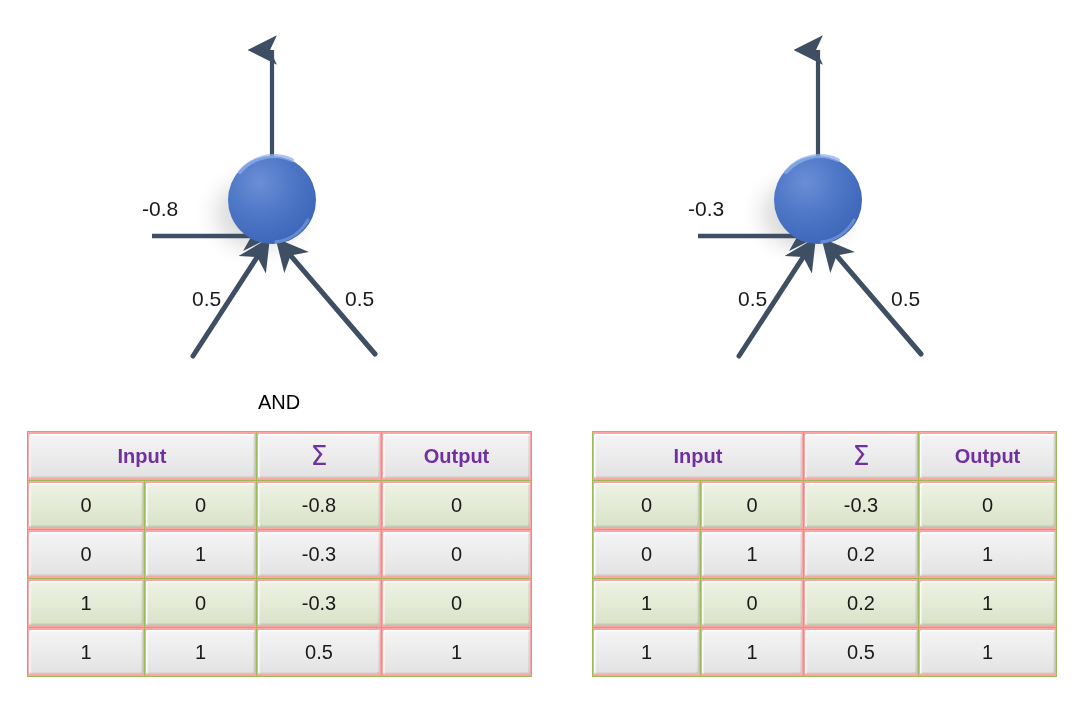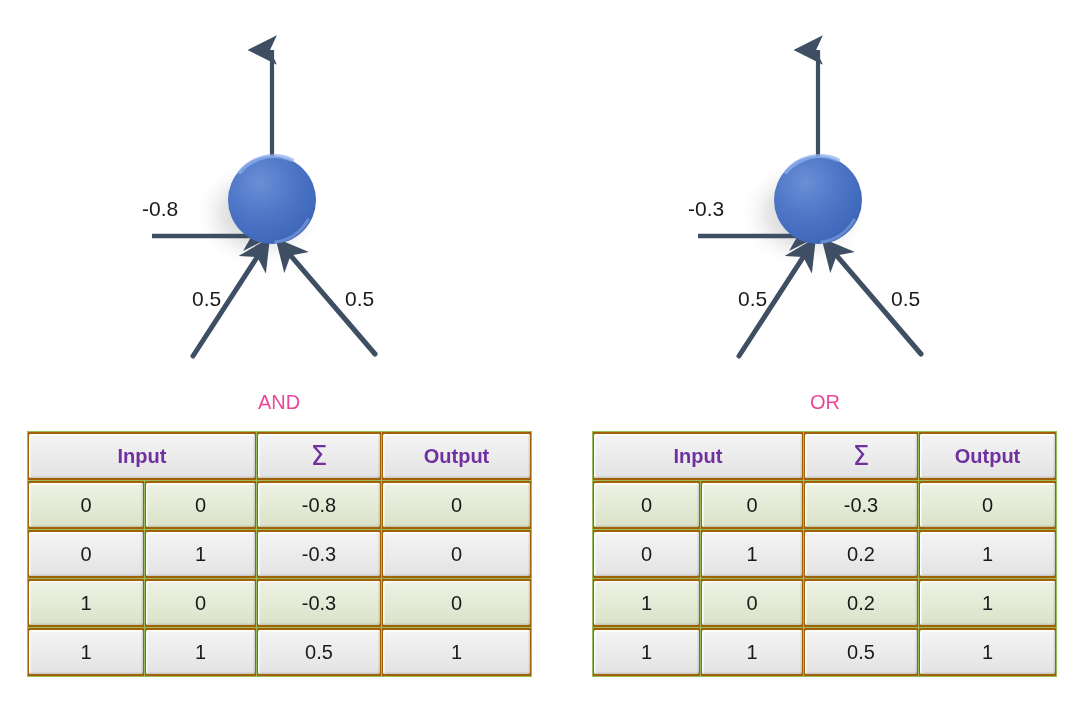--- a/index.html
+++ b/index.html
@@ -52,36 +52,36 @@
   }
   .wlabel.bias  { left: 102px; top: 178px; }
   .wlabel.w1    { left: 152px; top: 268px; }
   .wlabel.w2    { left: 305px; top: 268px; }
 
   
   .gate-caption {
     position: absolute;
     font-family: "Liberation Sans", sans-serif;
     font-size: 20px;
-    color: #ec4899;
+    color: #000000;
     text-align: center;
     width: 160px;
     line-height: 1;
   }
   .gate-caption.left  { left: 199px; top: 392px; }
   .gate-caption.right { left: 745px; top: 392px; }
 
   
   .truth-table {
     position: absolute;
     top: 431px;
     border-collapse: collapse;
     border: 1px solid #9bbb59;
     table-layout: fixed;
-    background: #a16207;
+    background: #fca5a5;
   }
   .truth-table.left  { left: 27px;  width: 504px; }
   .truth-table.right { left: 592px; width: 464px; }
 
   .truth-table td,
   .truth-table th {
     border: 1px solid #9bbb59;
     padding: 0;
     height: 48px;
     text-align: center;
@@ -218,21 +218,20 @@
       <path d="M200 152 A44 44 0 0 1 252 140" stroke="#8fb0ec" stroke-width="4" fill="none" stroke-linecap="round" opacity="0.75"></path>
       <path d="M268 200 A44 44 0 0 1 236 222" stroke="#89a9e4" stroke-width="3.4" fill="none" stroke-linecap="round" opacity="0.55"></path>
     </svg>
 
     <span class="wlabel bias">-0.3</span>
     <span class="wlabel w1">0.5</span>
     <span class="wlabel w2">0.5</span>
   </div>
 
   <div class="gate-caption left">AND</div>
-  <div class="gate-caption right">OR</div>
 
   <table class="truth-table left">
     <colgroup>
       <col class="c1">
         <col class="c2">
         <col class="c3">
         <col class="c4">
     </colgroup>
     <thead>
       <tr class="hdr">

